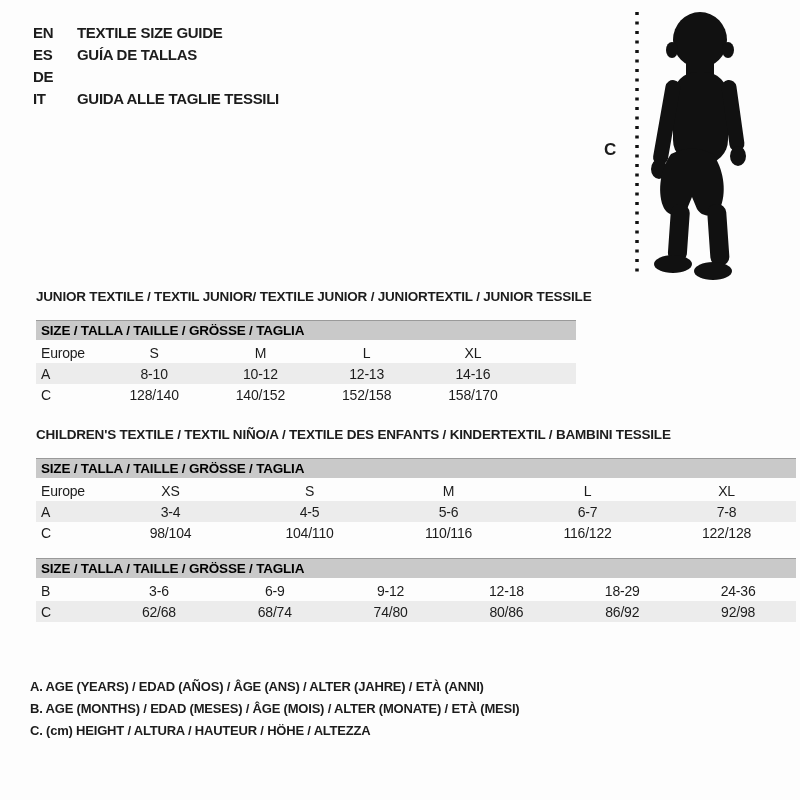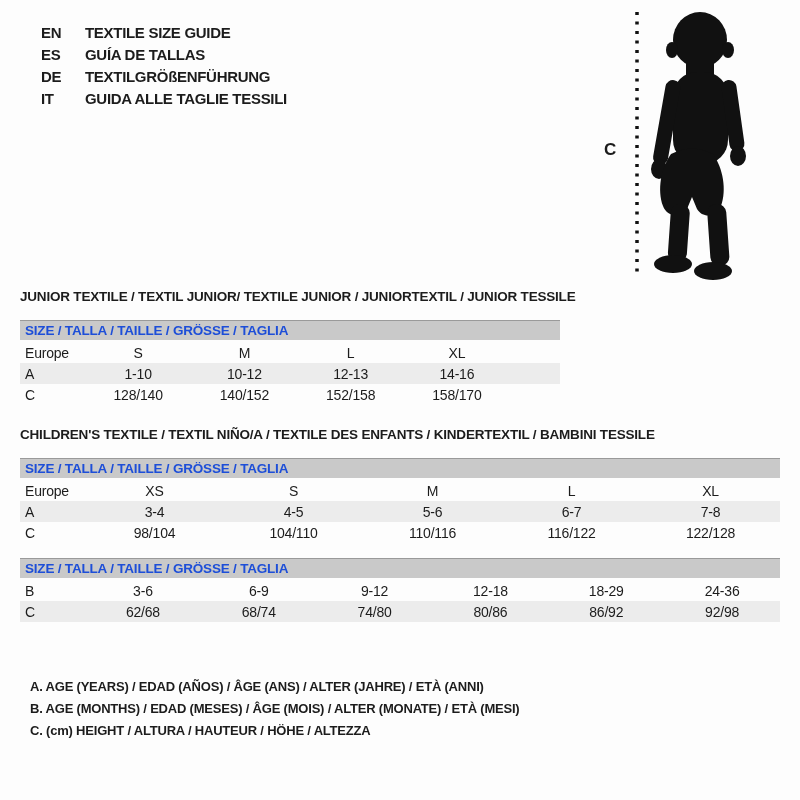--- a/index.html
+++ b/index.html
@@ -2,40 +2,40 @@
 <html><head>
 <meta charset="utf-8">
 <style>
   html,body{margin:0;padding:0;background:#ffffff;}
   .canvas{
     position:relative;width:800px;height:800px;overflow:hidden;
     background:#fdfdfd;color:#1c1c1c;
     font-family:"Liberation Sans", sans-serif;
   }
   
-  .language-list{position:absolute;left:41px;top:21px;}
+  .language-list{position:absolute;left:33px;top:21px;}
   .lang-row{display:flex;height:22px;align-items:center;
     font-weight:bold;font-size:15px;letter-spacing:-0.3px;}
   .lang-code{width:44px;flex:0 0 44px;}
   
   .figure-block{position:absolute;left:600px;top:4px;width:195px;height:288px;}
   .figure-c-label{position:absolute;left:4px;top:136px;
     font-weight:bold;font-size:17px;letter-spacing:-0.3px;}
   .figure-svg{position:absolute;left:28px;top:2px;}
   
-  .size-section{position:absolute;left:20px;width:760px;}
+  .size-section{position:absolute;left:36px;width:760px;}
   .section-junior{top:287px;}
   .section-children{top:425px;}
   .section-babies{top:558px;}
   .section-title{font-weight:bold;font-size:13.5px;line-height:19px;
     letter-spacing:-0.2px;margin-bottom:14px;}
   .section-babies .section-title{margin-bottom:26px;}
   .size-bar{height:20px;background:#c9c9c9;border-top:1px solid #9a9a9a;
     box-sizing:border-box;display:flex;align-items:center;padding-left:5px;
-    font-weight:bold;font-size:13.5px;color:#1d4ed8;letter-spacing:-0.2px;
+    font-weight:bold;font-size:13.5px;color:#000000;letter-spacing:-0.2px;
     margin-bottom:2px;}
   .size-table{}
   .t-row{display:grid;height:21px;align-items:center;font-size:14px;
     letter-spacing:-0.2px;box-sizing:border-box;}
   .section-junior .t-row{padding-right:50px;}
   .t-row.shaded{background:#ececec;}
   .t-label{padding-left:5px;}
   .t-cell{text-align:center;}
   
   .footnotes{position:absolute;left:30px;top:676px;}
@@ -51,21 +51,20 @@
       <div class="lang-row">
         <span class="lang-code">EN</span>
         <span class="lang-label">TEXTILE SIZE GUIDE</span>
       </div>
       <div class="lang-row">
         <span class="lang-code">ES</span>
         <span class="lang-label">GUÍA DE TALLAS</span>
       </div>
       <div class="lang-row">
         <span class="lang-code">DE</span>
-        <span class="lang-label">TEXTILGRÖßENFÜHRUNG</span>
       </div>
       <div class="lang-row">
         <span class="lang-code">IT</span>
         <span class="lang-label">GUIDA ALLE TAGLIE TESSILI</span>
       </div>
     </div>
 
   <div class="figure-block">
     <span class="figure-c-label">C</span>
     <svg class="figure-svg" width="150" height="278" viewBox="0 0 150 278" aria-hidden="true">
@@ -109,21 +108,21 @@
         <div class="size-table" style="width: 540px;">
           <div class="t-row header-row" style="grid-template-columns: 65px repeat(4, 1fr);">
             <span class="t-label">Europe</span>
             <span class="t-cell">S</span>
             <span class="t-cell">M</span>
             <span class="t-cell">L</span>
             <span class="t-cell">XL</span>
           </div>
           <div class="t-row shaded" style="grid-template-columns: 65px repeat(4, 1fr);">
             <span class="t-label">A</span>
-            <span class="t-cell">1-10</span>
+            <span class="t-cell">8-10</span>
             <span class="t-cell">10-12</span>
             <span class="t-cell">12-13</span>
             <span class="t-cell">14-16</span>
           </div>
           <div class="t-row" style="grid-template-columns: 65px repeat(4, 1fr);">
             <span class="t-label">C</span>
             <span class="t-cell">128/140</span>
             <span class="t-cell">140/152</span>
             <span class="t-cell">152/158</span>
             <span class="t-cell">158/170</span>

